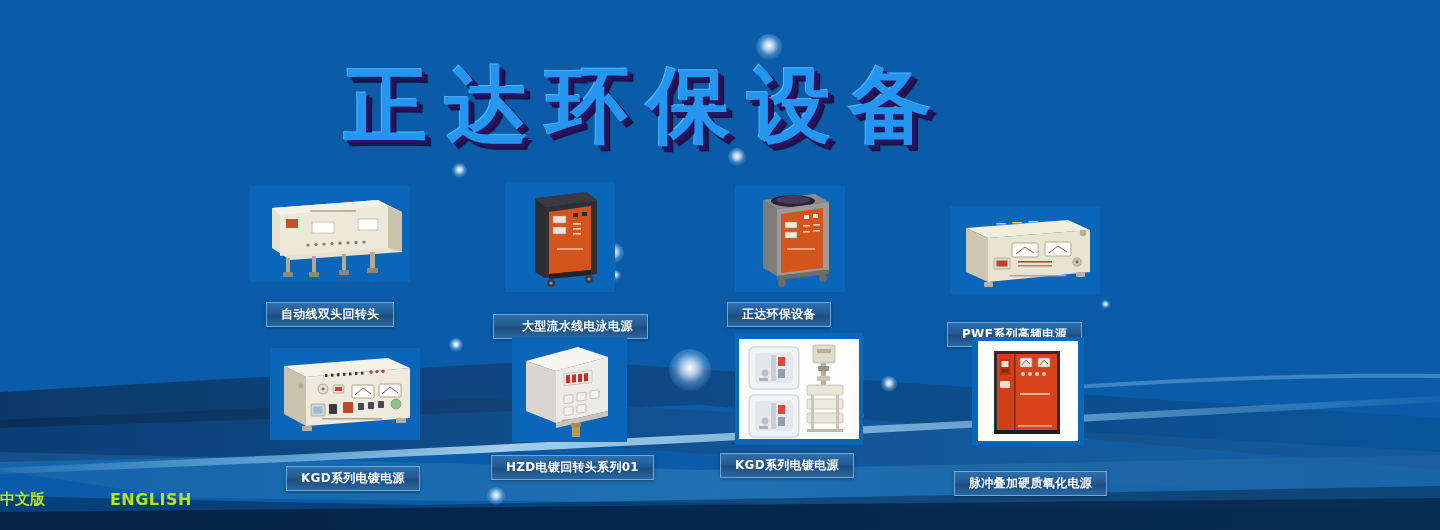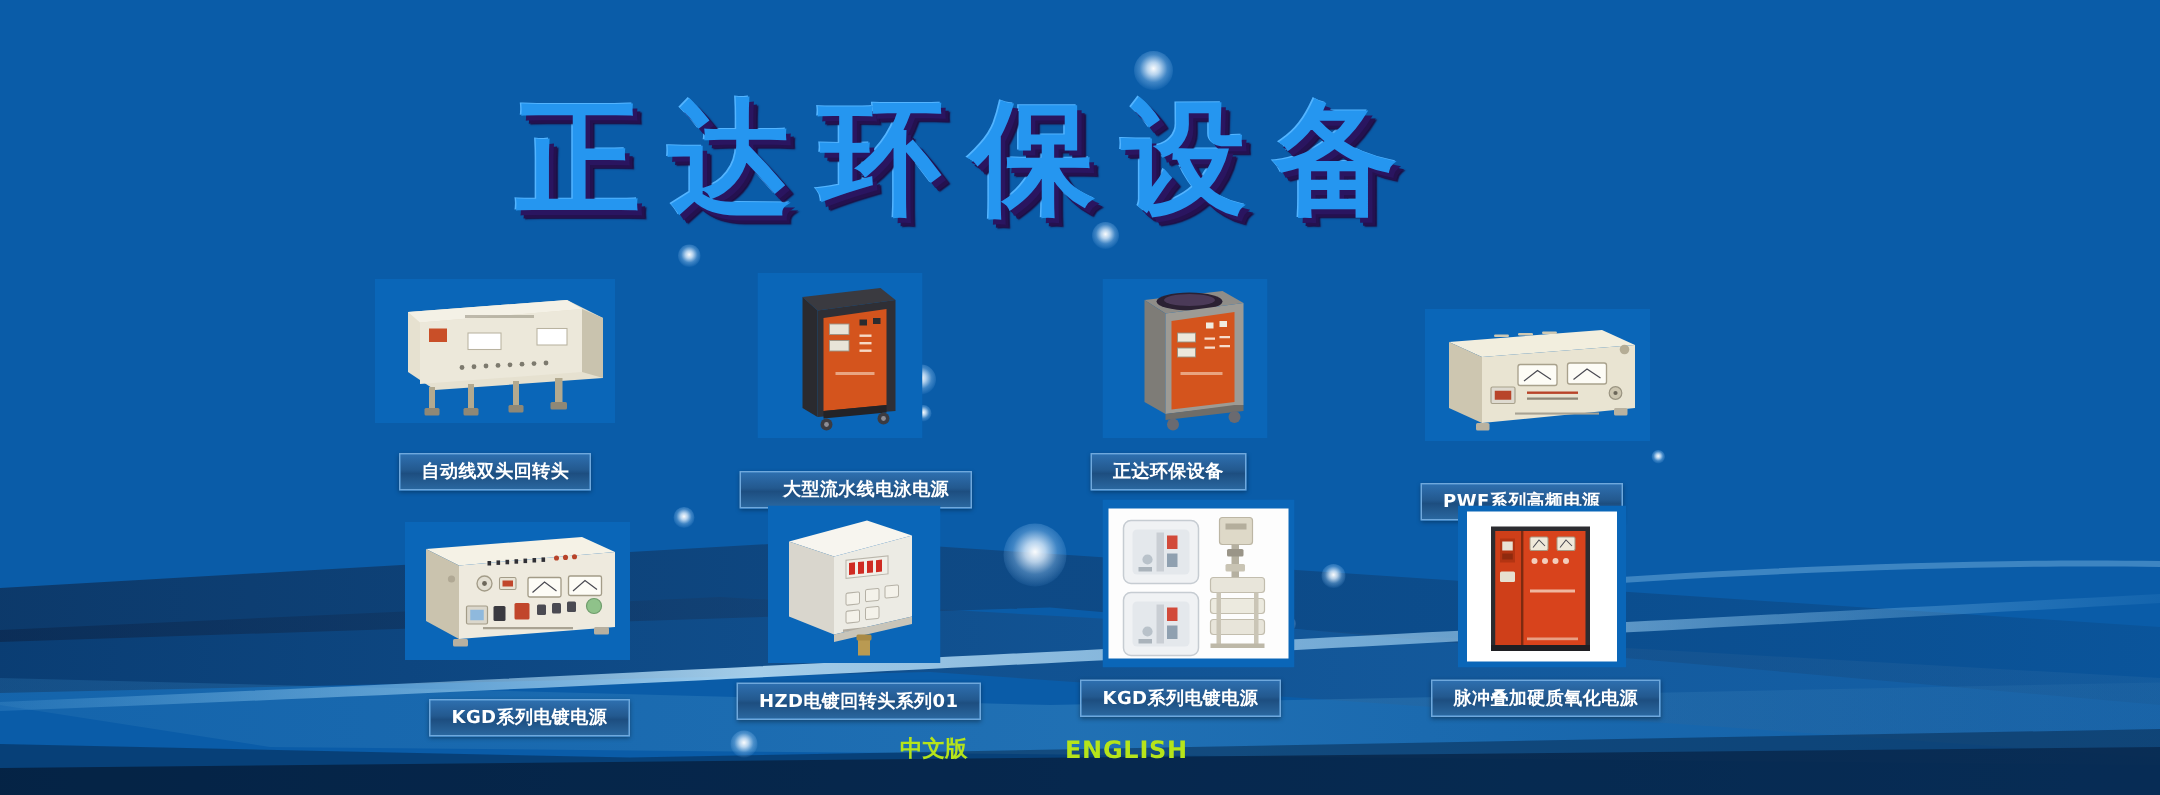--- a/index.html
+++ b/index.html
@@ -93,21 +93,20 @@
     text-align:center;
     font-family:"DejaVu Sans","Liberation Sans",sans-serif;
     box-shadow:0 1px 3px rgba(0,0,0,0.35);
     letter-spacing:0.3px;
   }
 
   
   .langbar {
     position:absolute;
     left:0; top:490px; width:1392px;
-    text-align:center;
   }
   .langbar a {
     display:inline-block;
     color:#b6e41a;
     font-size:15px;
     font-weight:700;
     text-decoration:none;
     font-family:"DejaVu Sans","Liberation Sans",sans-serif;
     vertical-align:middle;
   }
@@ -458,21 +457,21 @@
               <circle cx="51" cy="37" r="2"></circle>
                 <circle cx="58" cy="37" r="2"></circle>
               <circle cx="65" cy="37" r="2"></circle>
                 <circle cx="72" cy="37" r="2"></circle>
             </g>
             <rect x="48" y="56" width="30" height="2" fill="#f5d4c2" opacity="0.8"></rect>
             <rect x="46" y="88" width="34" height="1.8" fill="#f0c6b0" opacity="0.7"></rect>
             <rect x="22" y="93" width="66" height="4" fill="#1f1f23"></rect>
           </g>
         </svg>
-        <div class="label" style="left:-18px; top:116px;">脉冲叠加硬质氧化电源</div>
+        <div class="label" style="left:-18px; top:134px;">脉冲叠加硬质氧化电源</div>
       </div>
     </div>
   </div>
 
   <div class="langbar">
     <a href="#" id="lang-cn">中文版</a>
     <span class="gap"></span>
     <a href="#" id="lang-en">ENGLISH</a>
   </div>
 

